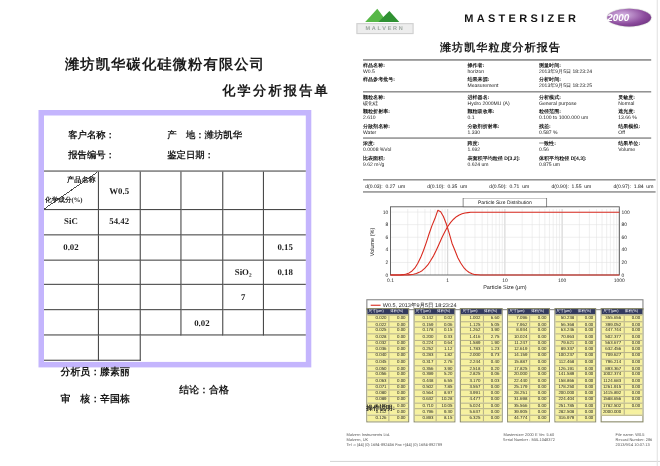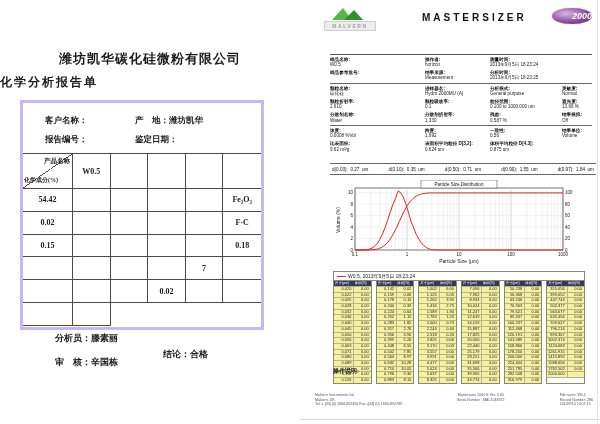--- a/index.html
+++ b/index.html
@@ -4,23 +4,23 @@
 <style>
   html,body{margin:0;padding:0;background:#fff;}
   .canvas{position:relative;width:600px;height:424px;background:#ffffff;overflow:hidden;
           font-family:"Liberation Sans","DejaVu Sans",sans-serif;color:#1c1c1c;
           -webkit-text-size-adjust:none;}
   
   .page-left{position:absolute;left:0;top:0;width:300px;height:424px;
              font-family:"Liberation Serif","DejaVu Serif",serif;}
   .l-title1{position:absolute;left:0;top:50px;width:300px;text-align:center;
             font-size:13px;font-weight:bold;letter-spacing:1px;}
-  .l-title2{position:absolute;left:0;top:74px;width:300px;text-align:left;
+  .l-title2{position:absolute;left:0;top:74px;width:300px;text-align:right;
             font-size:12px;font-weight:bold;letter-spacing:2px;}
-  .l-table{position:absolute;left:20px;top:100px;width:238px;height:224px;border:3px solid #c4b5fd;}
+  .l-table{position:absolute;left:35px;top:100px;width:238px;height:224px;border:5px solid #c4b5fd;}
   .l-info{position:relative;height:50px;font-size:8.5px;font-weight:bold;}
   .l-info span{position:absolute;white-space:nowrap;}
   .li-a{left:22px;top:12px;} .li-b{left:112px;top:12px;}
   .li-c{left:22px;top:31px;} .li-d{left:112px;top:31px;}
   .l-grid{display:grid;grid-template-columns:50px repeat(5,1fr);
           grid-template-rows:35px repeat(6,22.8px);border-top:1px solid #4a4a4a;}
   .l-cell{border-right:1px solid #4a4a4a;border-bottom:1px solid #4a4a4a;
           display:flex;align-items:center;justify-content:center;
           font-size:8px;font-weight:bold;overflow:hidden;}
   .l-cell:nth-child(6n){border-right:none;}
@@ -34,21 +34,21 @@
   .scan-edge-b{position:absolute;left:300px;top:419px;width:300px;height:1px;background:#d7d7d7;}
   .scan-edge-r{position:absolute;left:597px;top:0;width:1px;height:424px;background:#e3e3e3;}
   .mv-logo{position:absolute;left:30px;top:6px;}
   .mv-name{position:absolute;left:24px;top:21px;width:50px;height:8px;background:#ededed;
            border:1px solid #d0d0d0;color:#9aa49d;font-size:5px;font-weight:bold;
            letter-spacing:1.6px;text-align:center;line-height:8px;}
   .ms-word{position:absolute;left:122px;top:12px;font-size:10px;font-weight:bold;
            letter-spacing:3px;color:#141414;}
   .ms-oval{position:absolute;left:252px;top:8px;width:40px;height:16px;border-radius:50%;
            background:radial-gradient(ellipse at 35% 35%,#d7b7e4,#8d4d9e 55%,#5e2370);
-           color:#fff;font-style:italic;font-weight:bold;font-size:9px;text-align:right;
+           color:#fff;font-style:italic;font-weight:bold;font-size:9px;text-align:left;
            line-height:16px;box-shadow:0 0 1px #555;}
   .r-title{position:absolute;left:45px;top:36px;width:220px;text-align:center;
            font-size:10px;font-weight:bold;letter-spacing:1px;
            font-family:"Liberation Serif","DejaVu Serif",serif;}
   .r-info{position:absolute;left:30px;top:54px;width:262px;border-top:1px solid #555;}
   .ir{display:grid;grid-template-columns:95px 65px 72px 30px;padding:1.5px 0 1px 0;}
   .ir.sep{border-top:1px solid #666;margin-top:1px;padding-top:2px;}
   .ic .lb{font-size:4.6px;font-weight:bold;color:#111;white-space:nowrap;line-height:5.4px;}
   .ic .vl{font-size:4.6px;color:#222;white-space:nowrap;line-height:5.4px;}
   .d-row{position:absolute;left:30px;top:163px;width:262px;border-top:1px solid #666;
@@ -92,37 +92,37 @@
       <div class="l-grid">
           <div class="l-cell l-corner">
              <span class="ct">产品名称</span>
              <span class="cb">化学成分(%)</span>
           </div>
           <div class="l-cell">W0.5</div>
           <div class="l-cell"></div>
           <div class="l-cell"></div>
           <div class="l-cell"></div>
           <div class="l-cell"></div>
+          <div class="l-cell">SiC</div>
           <div class="l-cell">54.42</div>
           <div class="l-cell"></div>
           <div class="l-cell"></div>
           <div class="l-cell"></div>
           <div class="l-cell"></div>
-          <div class="l-cell">Fe₂O₃</div>
           <div class="l-cell">0.02</div>
           <div class="l-cell"></div>
           <div class="l-cell"></div>
           <div class="l-cell"></div>
           <div class="l-cell"></div>
-          <div class="l-cell">F·C</div>
           <div class="l-cell">0.15</div>
           <div class="l-cell"></div>
           <div class="l-cell"></div>
           <div class="l-cell"></div>
           <div class="l-cell"></div>
+          <div class="l-cell">SiO₂</div>
           <div class="l-cell">0.18</div>
           <div class="l-cell"></div>
           <div class="l-cell"></div>
           <div class="l-cell"></div>
           <div class="l-cell"></div>
           <div class="l-cell">7</div>
           <div class="l-cell"></div>
           <div class="l-cell"></div>
           <div class="l-cell"></div>
           <div class="l-cell"></div>
@@ -139,20 +139,21 @@
   </div>
 
   <div class="page-right">
     <svg class="mv-logo" width="40" height="15" viewBox="0 0 40 15">
       <polygon points="2,14 13,2 22,14" fill="#57b847"></polygon>
       <polygon points="14,14 24,4 33,14" fill="#2f9132"></polygon>
     </svg>
     <div class="mv-name">MALVERN</div>
     <div class="ms-word">MASTERSIZER</div>
     <div class="ms-oval">2000</div>
+    <div class="r-title">潍坊凯华粒度分析报告</div>
 
     <div class="r-info">
         <div class="ir">
           <div class="ic">
               <div class="lb">样品名称:</div>
               <div class="vl">W0.5</div>
           </div>
           <div class="ic">
               <div class="lb">操作者:</div>
               <div class="vl">horizon</div>

